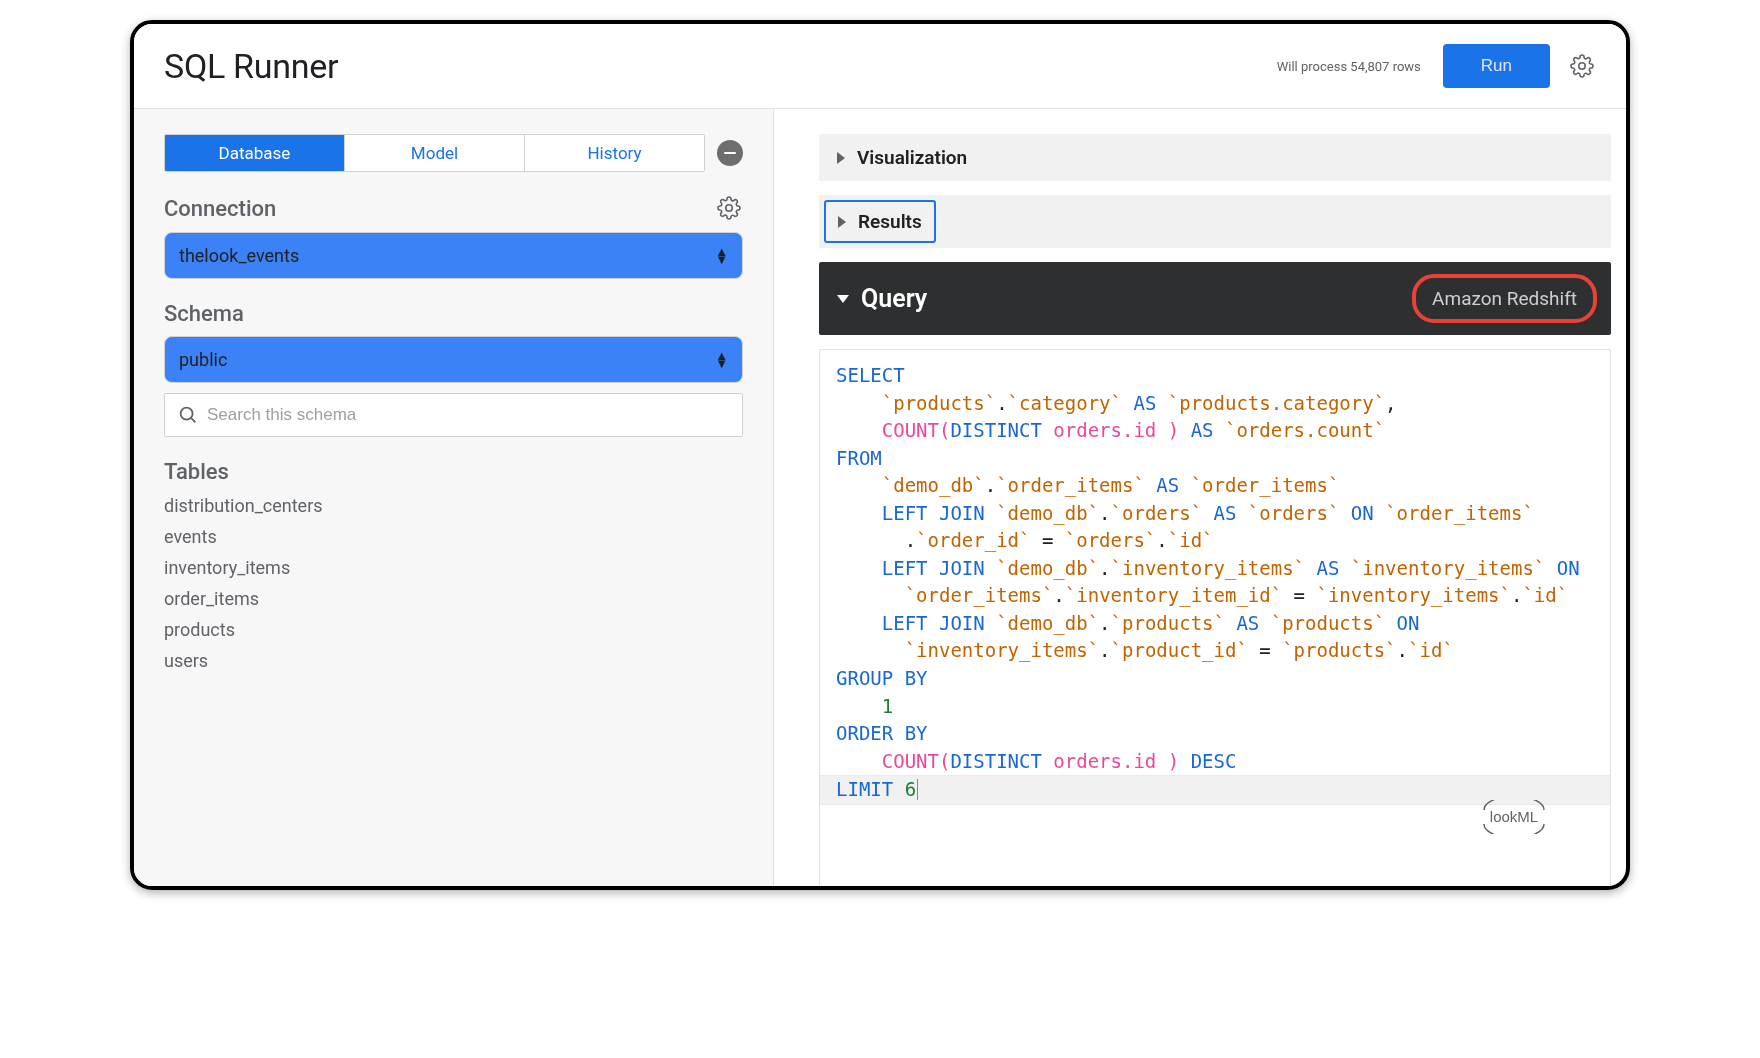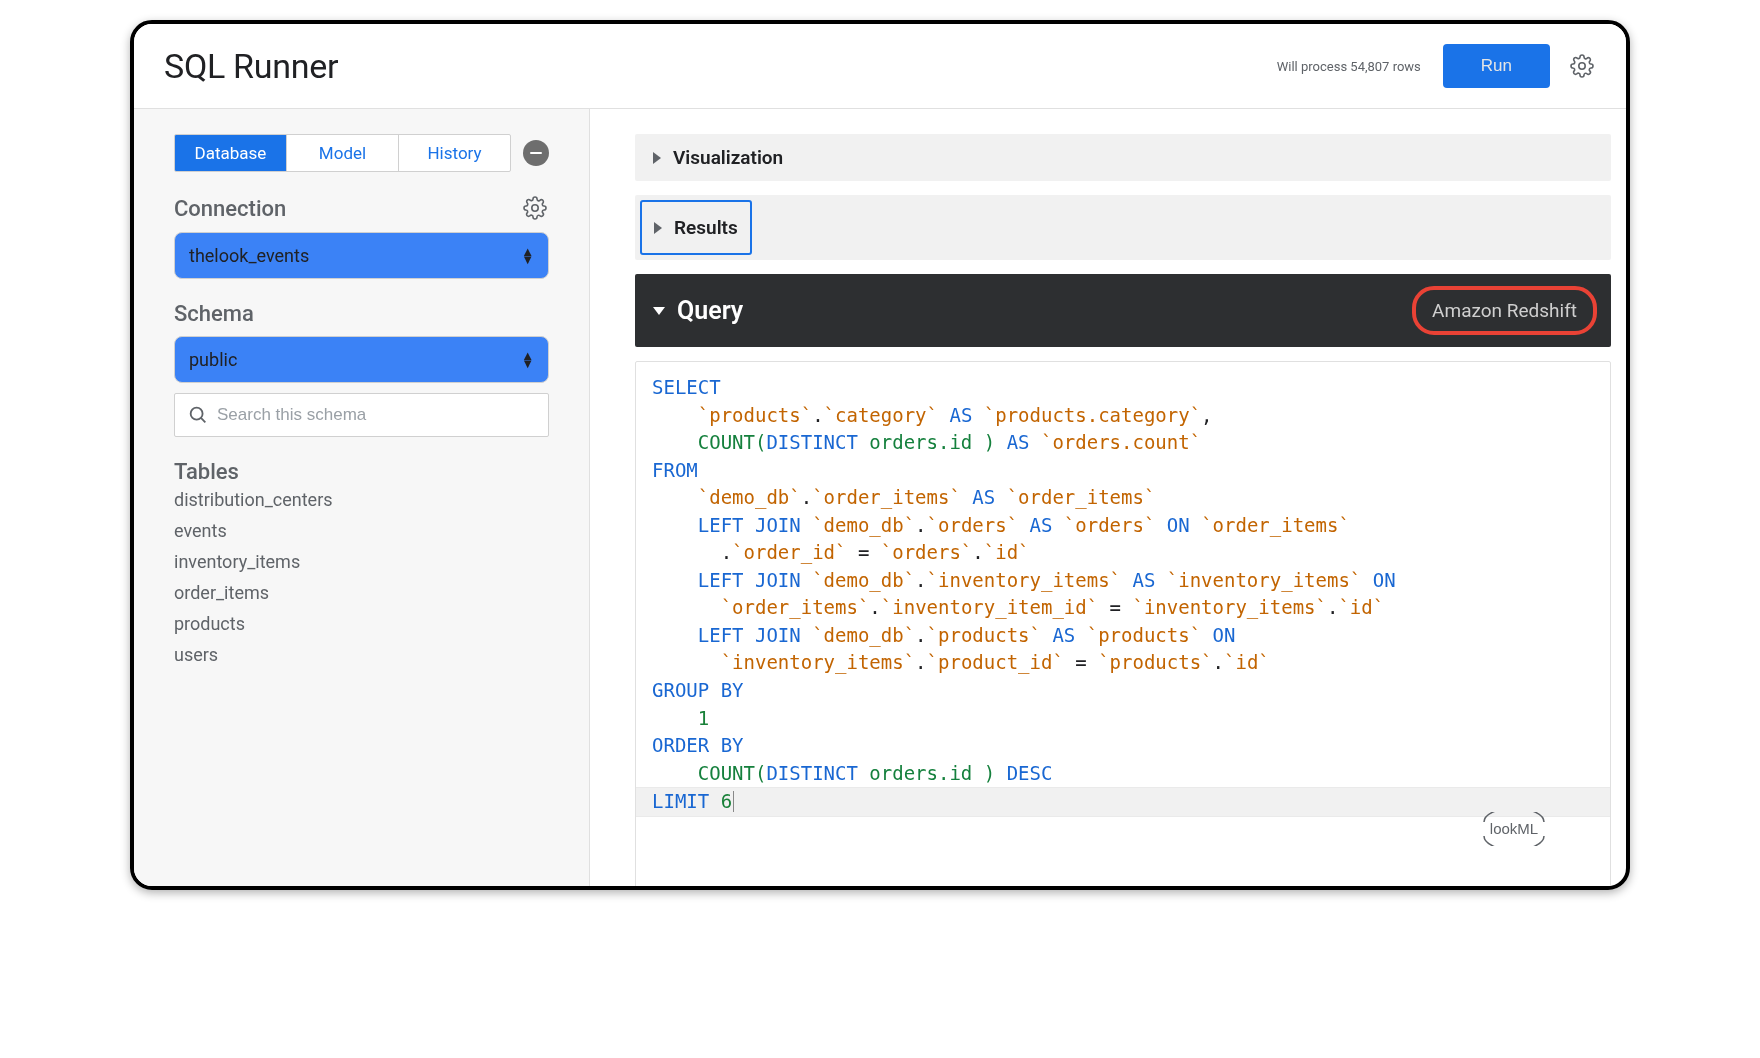--- a/index.html
+++ b/index.html
@@ -58,24 +58,24 @@
     justify-content: center;
     cursor: pointer;
     color: #5f6368;
   }
   .body {
     flex: 1;
     display: flex;
     overflow: hidden;
   }
   .sidebar {
-    width: 456px;
+    width: 640px;
     background: #f7f7f7;
     border-right: 1px solid #e0e0e0;
-    padding: 25px 40px;
+    padding: 25px 30px;
     overflow-y: auto;
   }
   .tabbar-row {
     display: flex;
     align-items: center;
     margin-bottom: 22px;
   }
   .tabbar {
     display: flex;
     border: 1px solid #d0d0d0;
@@ -162,20 +162,21 @@
     border: none;
     outline: none;
     font-size: 17px;
     margin-left: 8px;
     flex: 1;
     color: #202124;
     background: transparent;
   }
   .search-box input::placeholder { color: #9aa0a6; }
   .tables-list {
+    margin-top: 6px;
   }
   .tables-list .table-item {
     font-size: 18px;
     color: #5f6368;
     padding: 5px 0;
     cursor: pointer;
   }
   .main {
     flex: 1;
     padding: 25px 15px 20px 45px;
@@ -192,21 +193,21 @@
     align-items: center;
     gap: 12px;
     cursor: pointer;
   }
   .panel-bar.results-wrap {
     padding: 5px;
   }
   .panel-bar .inner-focus {
     border: 2.5px solid #1a73e8;
     border-radius: 3px;
-    padding: 14px 12px;
+    padding: 8px 12px;
     display: flex;
     align-items: center;
     gap: 12px;
   }
   .panel-bar .tri {
     width: 0; height: 0;
     border-top: 6px solid transparent;
     border-bottom: 6px solid transparent;
     border-left: 8px solid #5f6368;
   }
@@ -249,21 +250,21 @@
     padding: 12px 16px;
     font-family: "Menlo", "Consolas", monospace;
     font-size: 19px;
     line-height: 1.45;
     white-space: pre;
     color: #202124;
     background: #fff;
     position: relative;
   }
   .kw { color: #1967d2; }
-  .fn { color: #15803d; margin-top: 40px; }
+  .fn { color: #ec4899; margin-top: 40px; }
   .ident { color: #c26401; }
   .num { color: #188038; }
   .punct { color: #202124; }
   .limit-line {
     background: #f1f1f1;
     display: block;
     margin-left: -16px;
     margin-right: -16px;
     padding-left: 16px;
     border-top: 1px solid #eaeaea;

